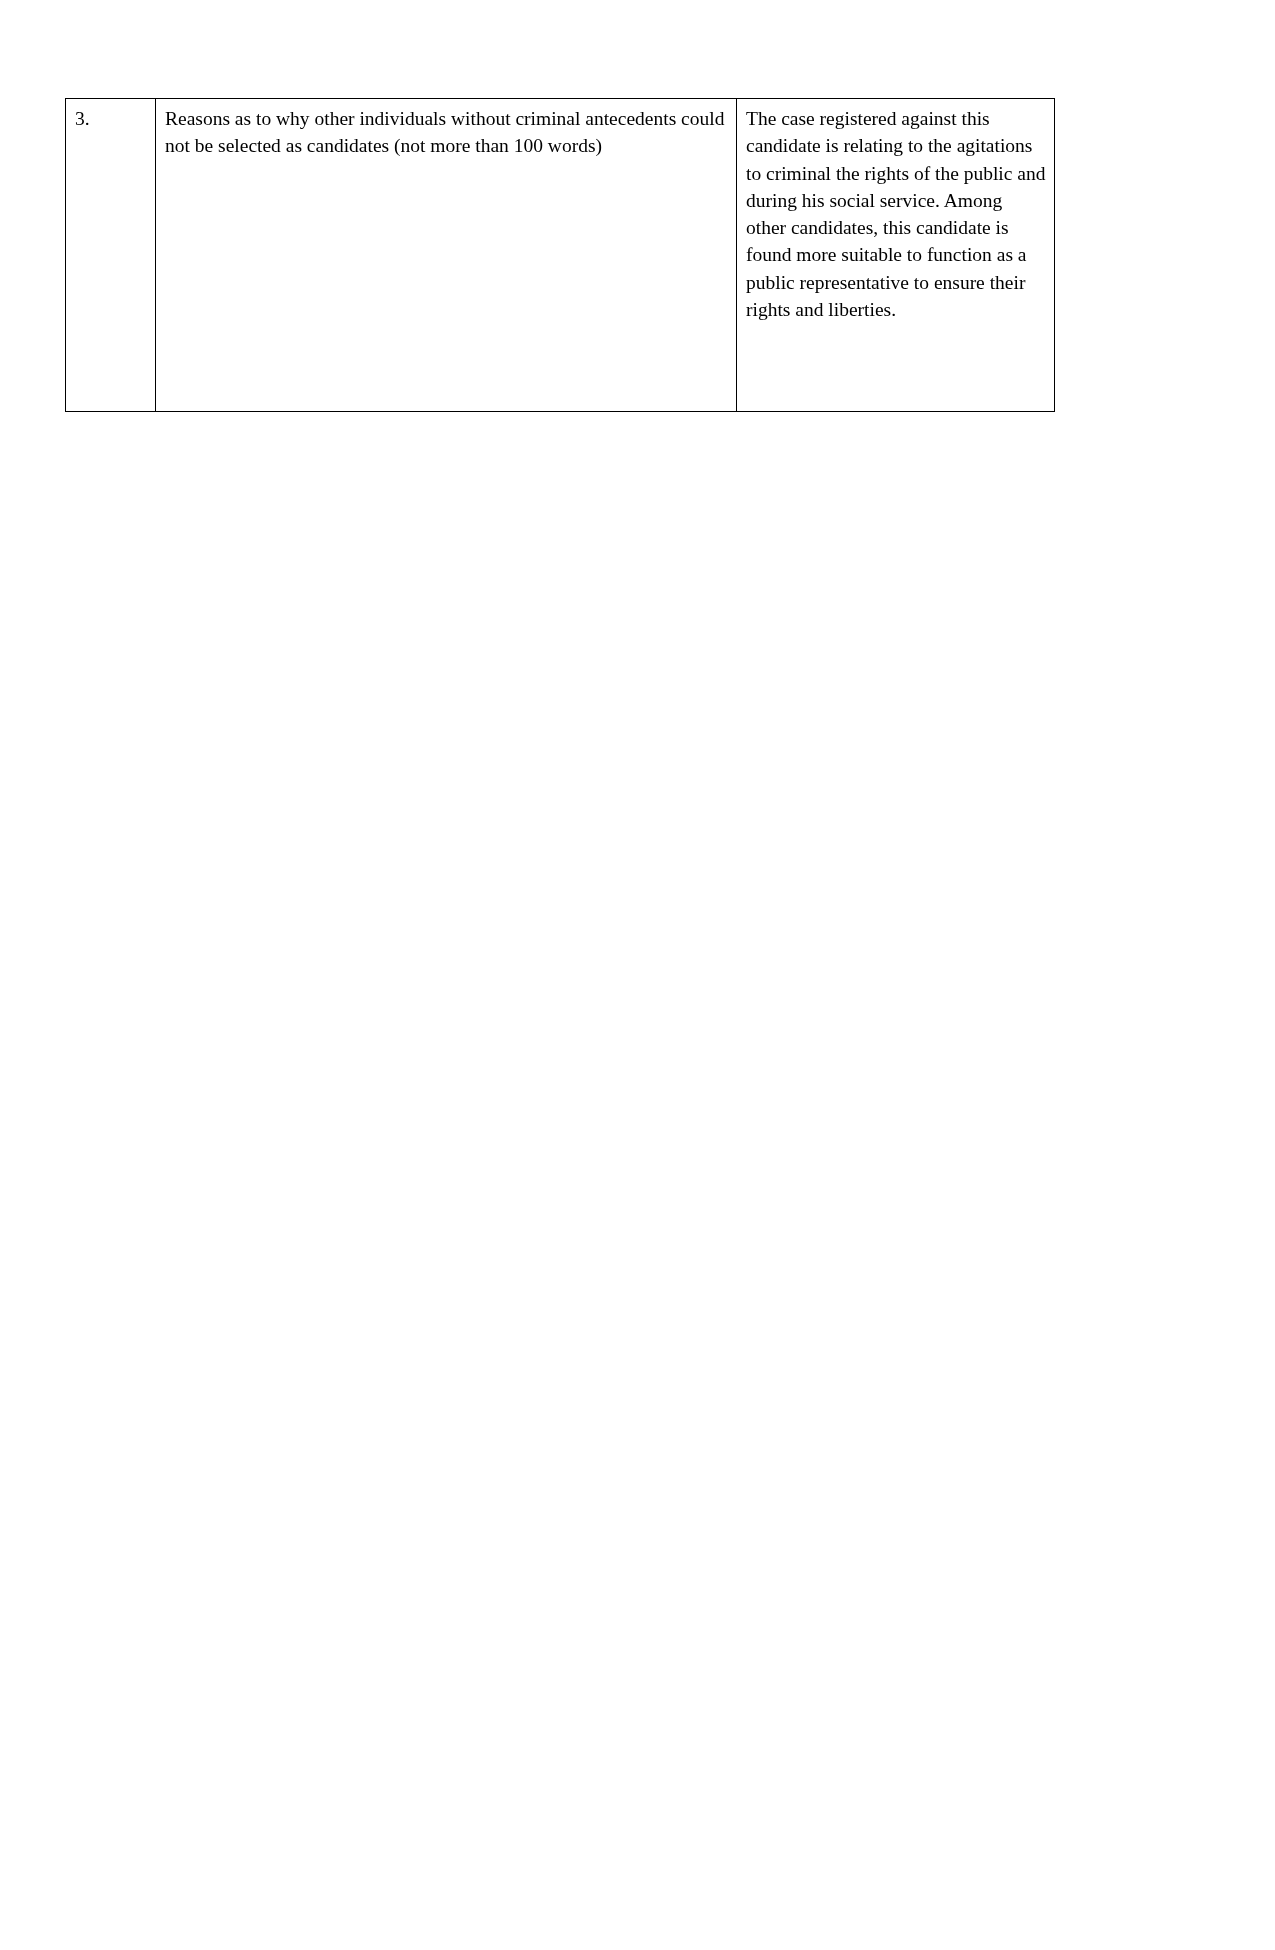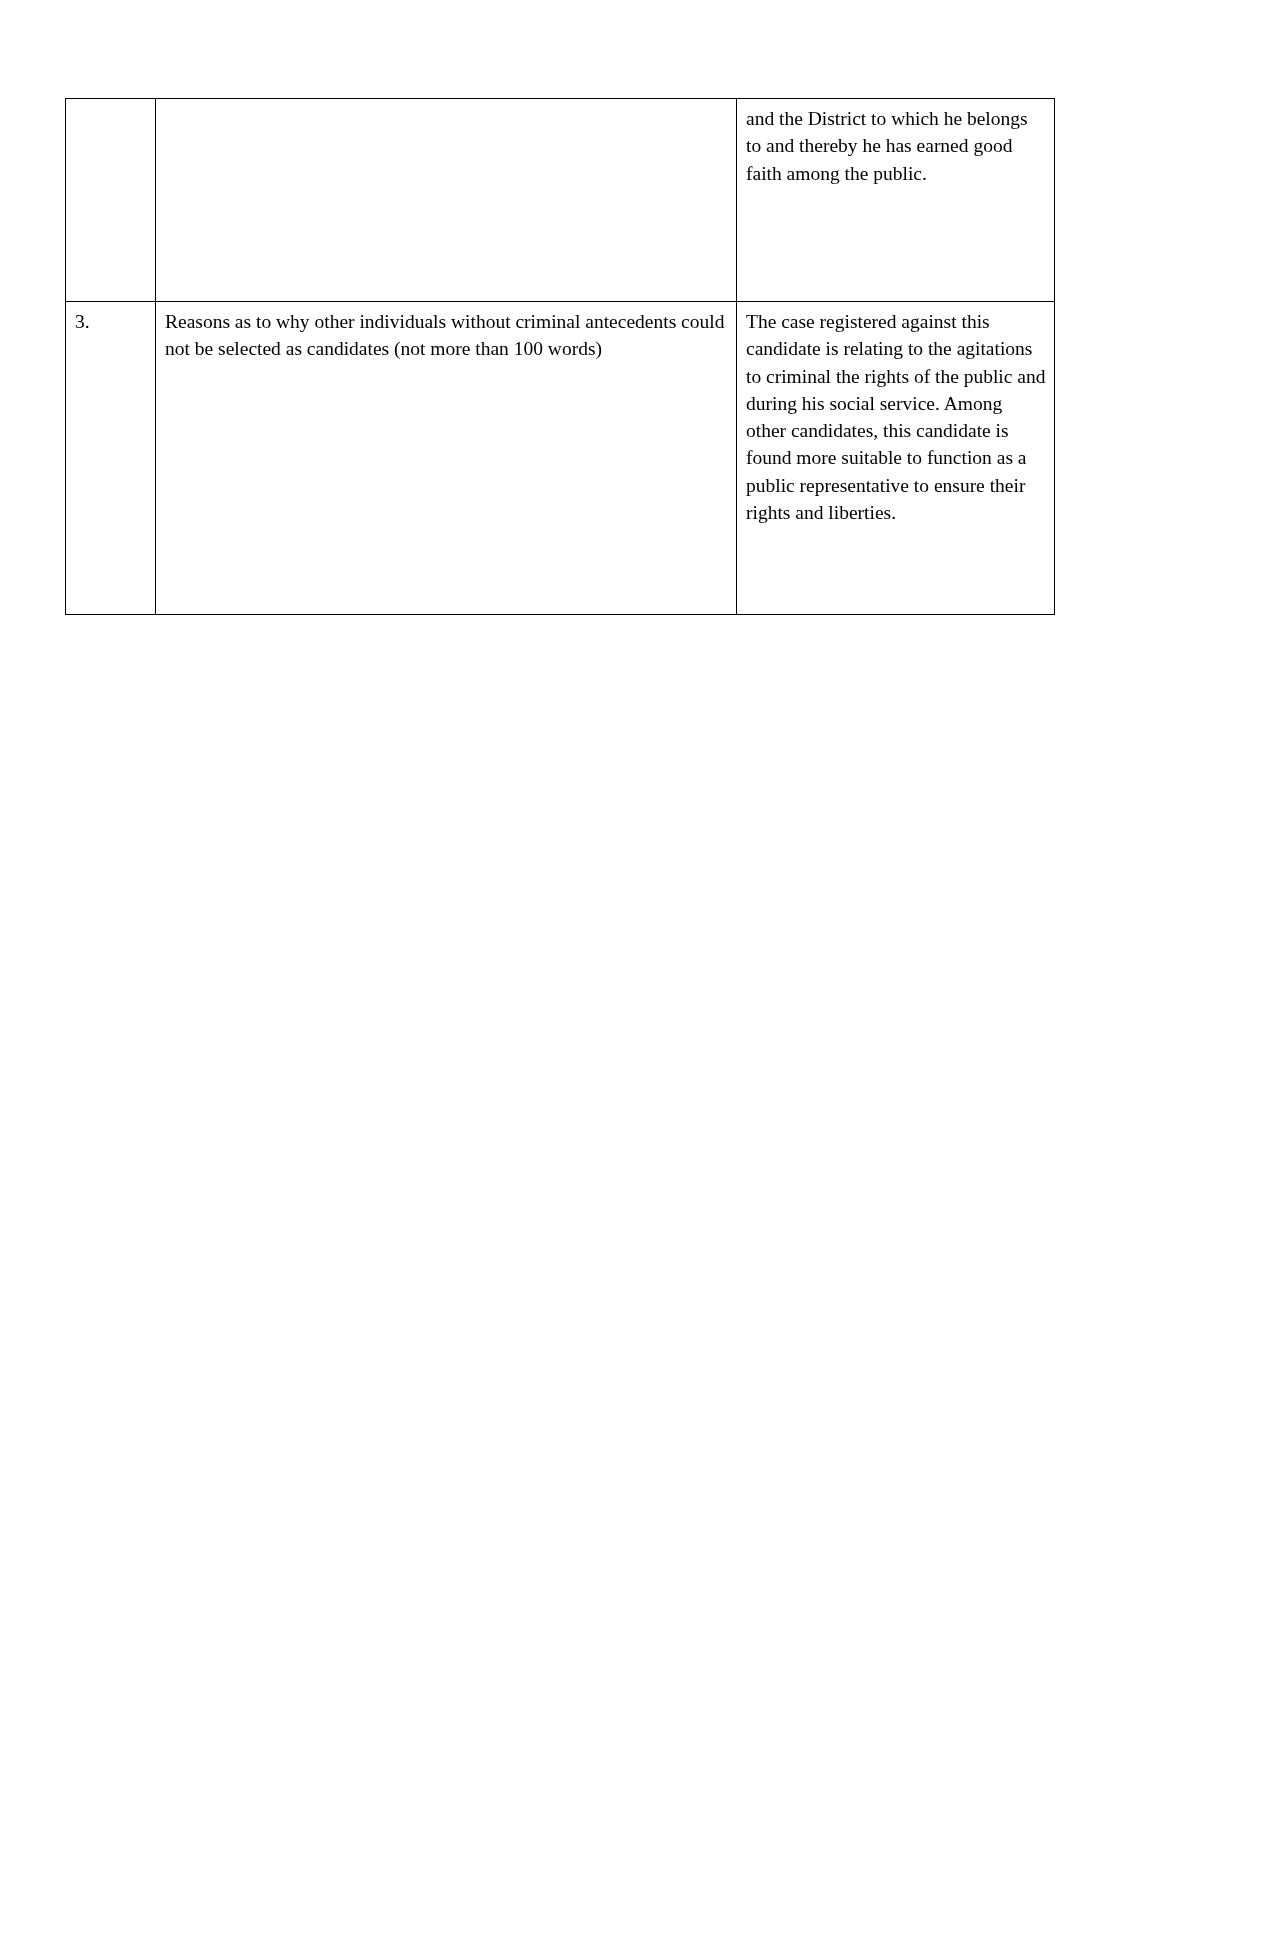--- a/index.html
+++ b/index.html
@@ -53,31 +53,20 @@
   }
 </style>
 </head>
 <body>
 
 <div class="page">
 
   <table class="doc-table">
     <tbody>
 
-      <tr class="row-continued">
-        <td class="col-sn">
-          <span class="empty-cell"></span>
-        </td>
-        <td class="col-desc">
-          <span class="empty-cell"></span>
-        </td>
-        <td class="col-val">
-          <span class="cell-text">and the District to which he belongs to and thereby he has earned good faith among the public.</span>
-        </td>
-      </tr>
 
       <tr class="row-three">
         <td class="col-sn">
           <span class="cell-text">3.</span>
         </td>
         <td class="col-desc">
           <span class="cell-text">Reasons as to why other individuals without criminal antecedents could not be selected as candidates (not more than 100 words)</span>
         </td>
         <td class="col-val">
           <span class="cell-text">The case registered against this candidate is relating to the agitations to criminal the rights of the public and during his social service. Among other candidates, this candidate is found more suitable to function as a public representative to ensure their rights and liberties.</span>

